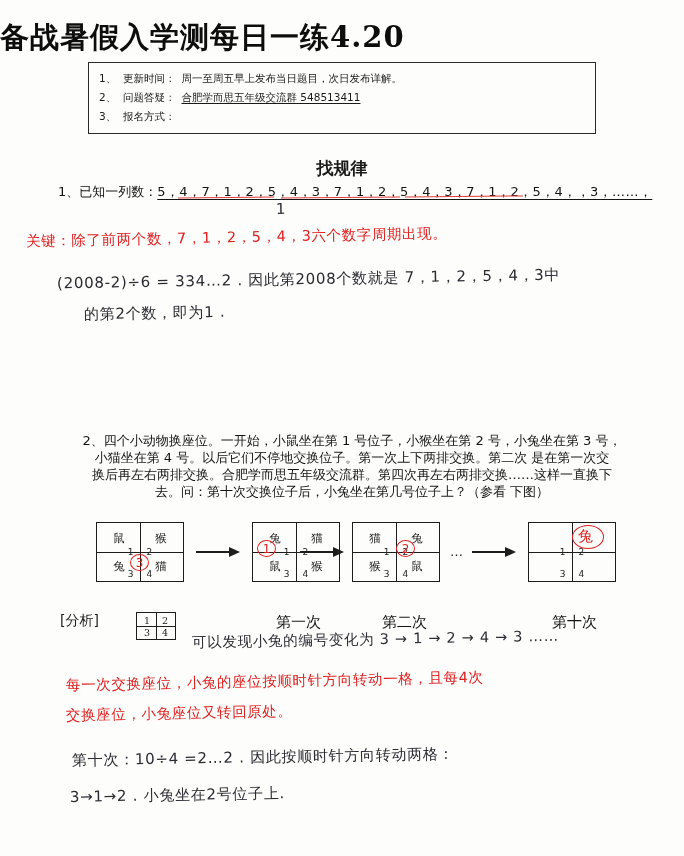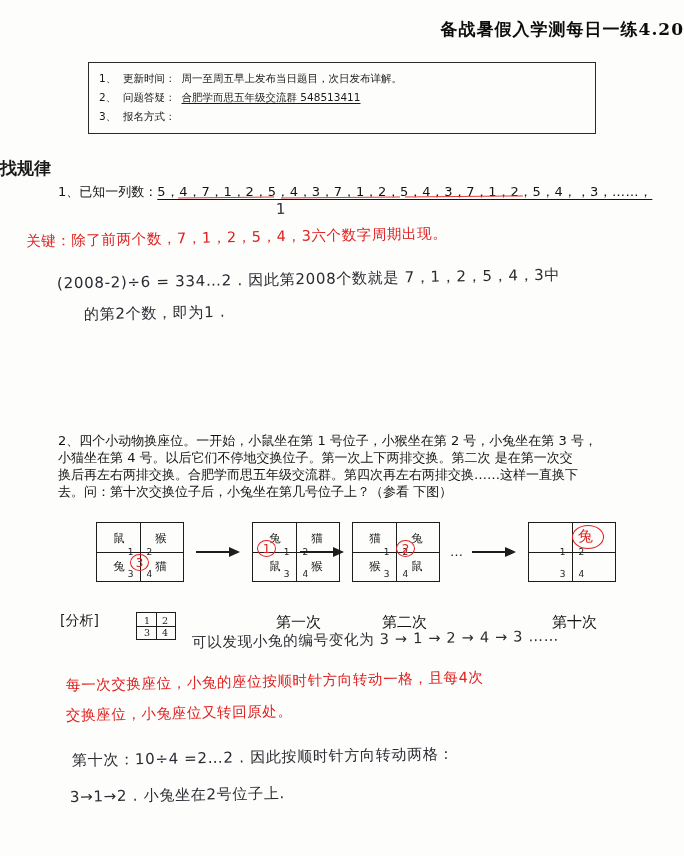--- a/index.html
+++ b/index.html
@@ -11,24 +11,24 @@
     color: #1a1a1a;
     position: relative;
     overflow: hidden;
   }
   .page { position: relative; width: 684px; height: 856px; }
 
   
   .title {
     position: absolute;
     left: 0; right: 0; top: 18px;
-    text-align: right;
+    text-align: left;
     font-family: "DejaVu Serif", serif;
     font-weight: bold;
-    font-size: 17px;
+    font-size: 29px;
     letter-spacing: 1px;
     color: #0d0d0d;
   }
 
   
   .info-box {
     position: absolute;
     left: 88px; top: 62px;
     width: 508px;
     border: 1px solid #2a2a2a;
@@ -44,20 +44,21 @@
   }
   .info-num { width: 24px; flex: 0 0 24px; }
   .info-label { margin-right: 6px; }
   .info-val { }
   .u-line { text-decoration: underline; text-underline-offset: 2px; }
 
   
   .sec-head {
     position: absolute;
     left: 0; right: 0;
+    text-align: center;
     font-family: "DejaVu Serif", serif;
     font-weight: bold;
     font-size: 17px;
   }
   #sec1-head { top: 157px; }
 
   
   .prob {
     position: absolute;
     font-size: 13px;
@@ -73,21 +74,21 @@
     letter-spacing: .4px;
   }
   .blank-line {
     display: inline-block;
     border-bottom: 1px solid #333;
     width: 120px;
     height: 12px;
     vertical-align: -2px;
   }
 
-  #prob2 { left: 58px; top: 432px; width: 588px; }
+  #prob2 { left: 58px; top: 432px; width: 588px; text-align: center; }
   #prob2 .pl { white-space: nowrap; }
 
   
   .hw {
     position: absolute;
     font-family: "DejaVu Sans", sans-serif;
     color: #e02020;
     font-size: 14.5px;
     letter-spacing: .6px;
     white-space: nowrap;

